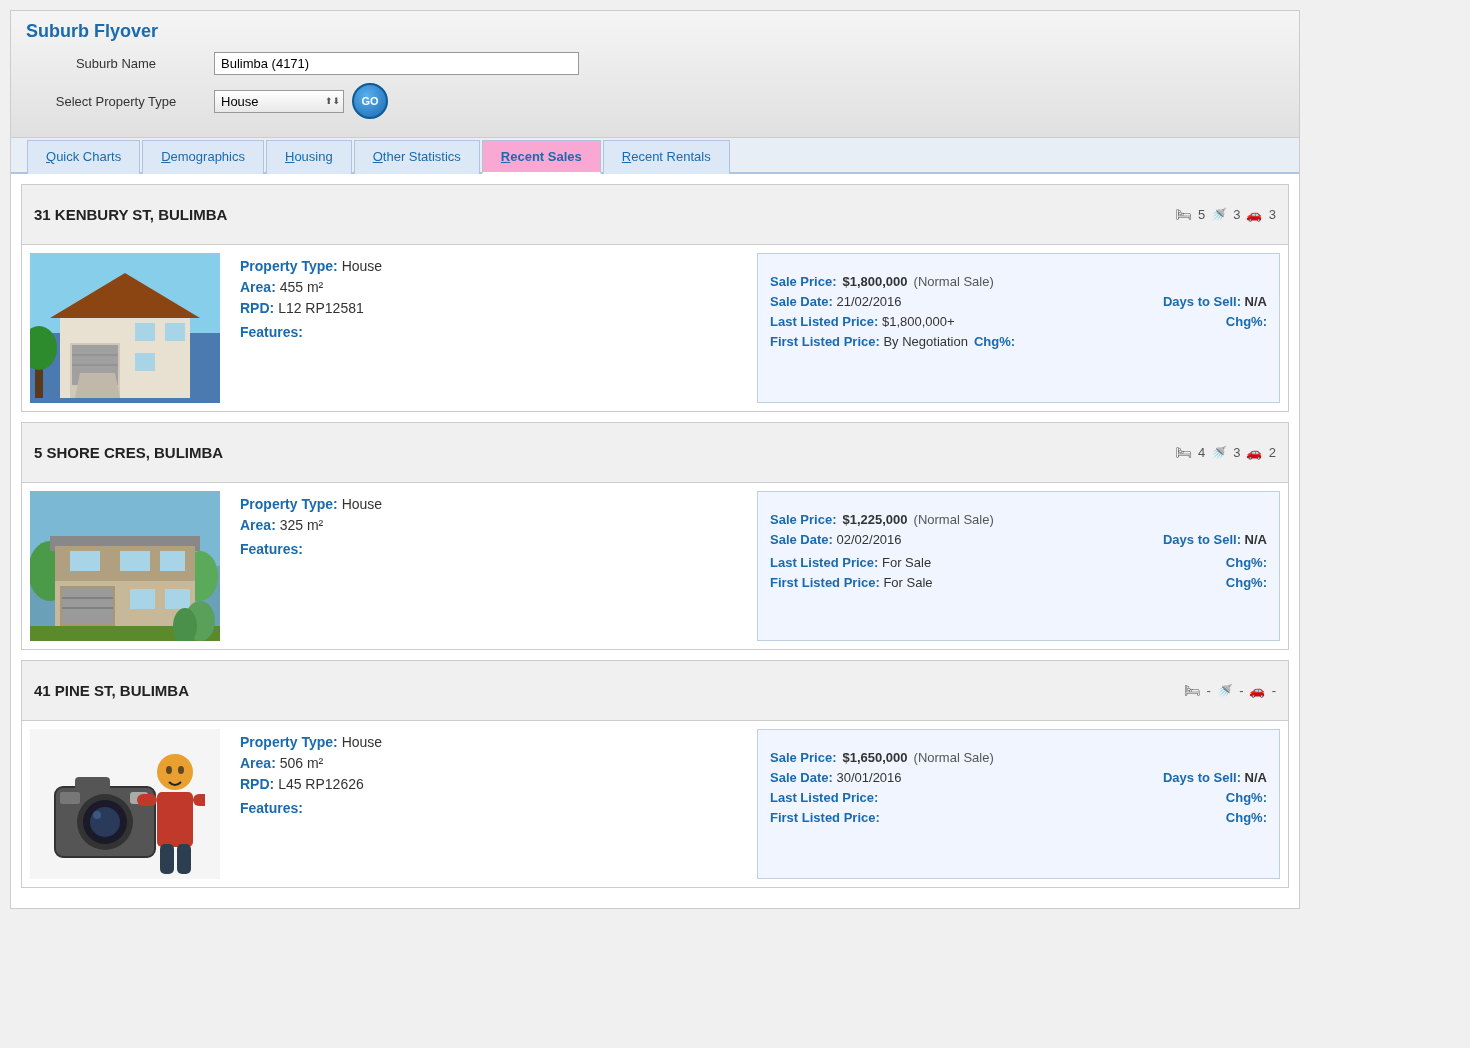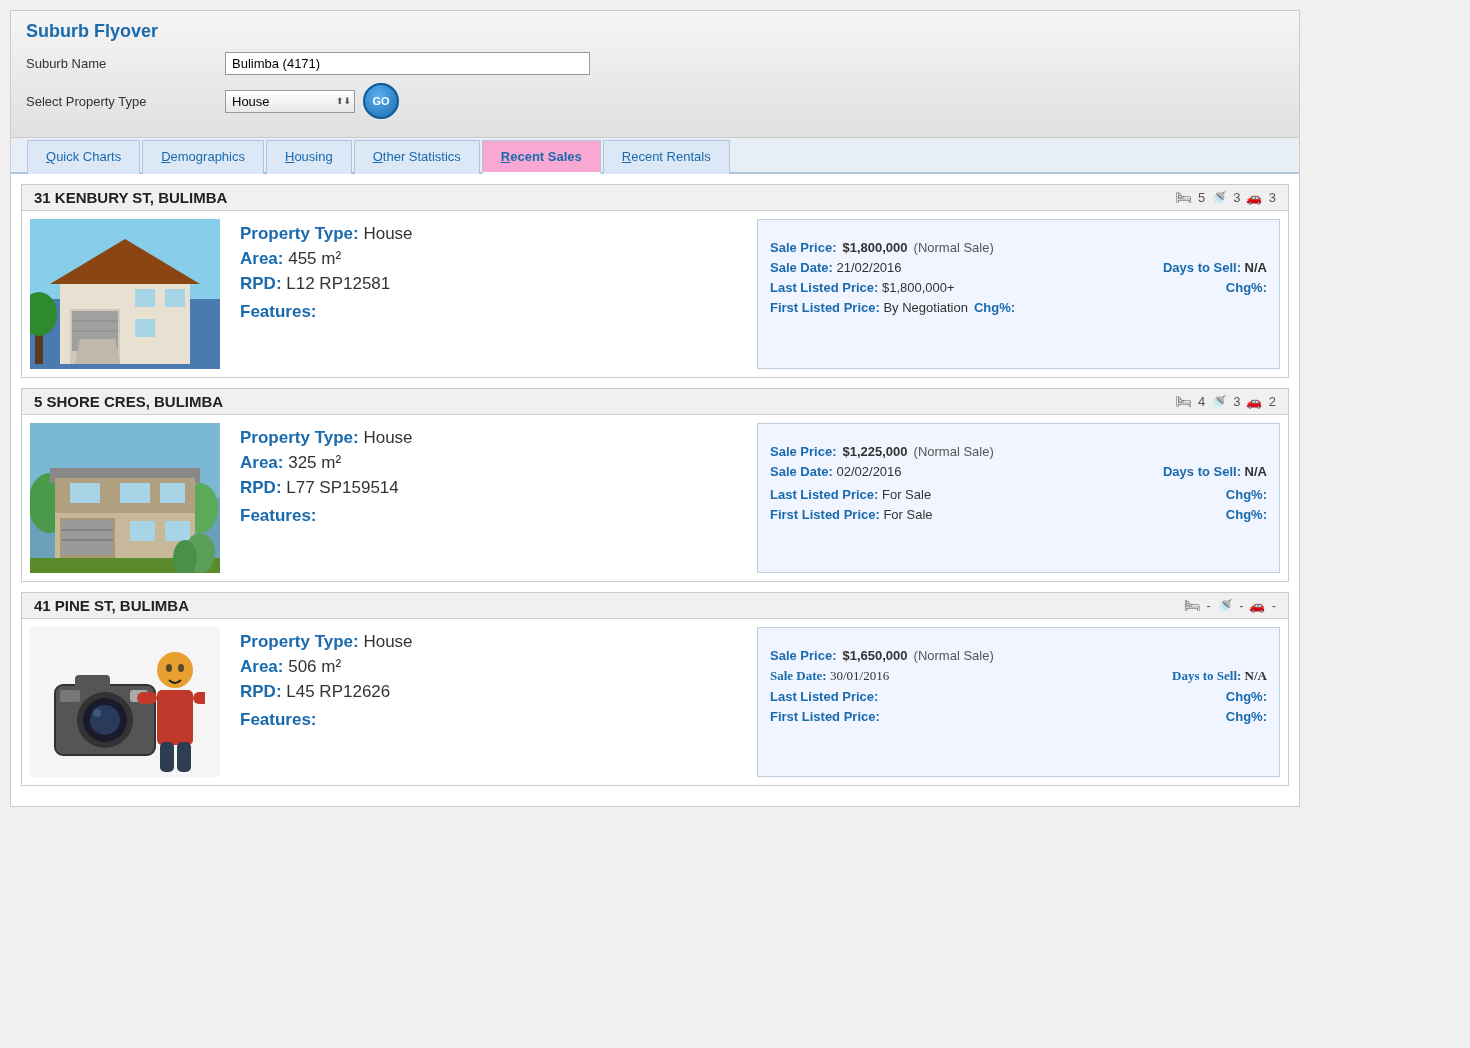--- a/index.html
+++ b/index.html
@@ -4,47 +4,47 @@
   <style>
     * { box-sizing: border-box; margin: 0; padding: 0; }
     body { font-family: Arial, sans-serif; font-size: 13px; background: #f0f0f0; color: #333; }
 
     .main-container { background: #fff; border: 1px solid #ccc; margin: 10px; padding: 0; max-width: 1290px; }
 
     
     .header { background: linear-gradient(to bottom, #f5f5f5, #e0e0e0); border-bottom: 1px solid #ccc; padding: 10px 15px; }
     .header-title { color: #1a6aad; font-size: 18px; font-weight: bold; margin-bottom: 10px; }
     .form-row { display: flex; align-items: center; margin-bottom: 8px; }
-    .form-label { width: 180px; text-align: left; margin-right: 19px; color: #333; font-size: 13px; }
+    .form-label { width: 180px; text-align: center; margin-right: 8px; color: #333; font-size: 13px; }
     .suburb-input { width: 365px; padding: 3px 6px; border: 1px solid #999; font-size: 13px; }
     .property-select { padding: 3px 6px; border: 1px solid #999; font-size: 13px; width: 130px; appearance: none; background: linear-gradient(to bottom, #fff, #e8e8e8); }
     .select-wrapper { position: relative; display: inline-block; }
     .select-wrapper::after { content: '⬆⬇'; font-size: 9px; position: absolute; right: 4px; top: 50%; transform: translateY(-50%); pointer-events: none; color: #555; }
     .go-btn { margin-left: 8px; background: radial-gradient(circle at 40% 35%, #5ab0f0, #1a6aad); color: #fff; border: 2px solid #0d5a99; border-radius: 50%; width: 36px; height: 36px; font-size: 11px; font-weight: bold; cursor: pointer; }
 
     
     .tabs { display: flex; border-bottom: 2px solid #b0c4de; padding: 0 16px; background: #e8eef5; }
     .tab { padding: 8px 18px; border: 1px solid #b0c4de; border-bottom: none; margin-right: 2px; cursor: pointer; font-size: 13px; color: #1a6aad; background: #dce8f5; position: relative; top: 2px; }
     .tab:first-child { margin-left: 0; }
     .tab.active { background: #f9a8d4; font-weight: bold; color: #1a6aad; border-bottom: 2px solid #fff; z-index: 1; }
     .tab span.accent { color: #1a6aad; text-decoration: underline; }
 
     
     .content { padding: 10px; background: #fff; }
 
     
     .property-listing { border: 1px solid #ccc; margin-bottom: 10px; background: #fff; }
-    .listing-header { background: #f0f0f0; padding: 4px 12px; display: flex; align-items: center; justify-content: space-between; border-bottom: 1px solid #ccc; }
+    .listing-header { background: #f0f0f0; padding: 21px 12px; display: flex; align-items: center; justify-content: space-between; border-bottom: 1px solid #ccc; }
     .listing-address { font-size: 15px; font-weight: bold; color: #222; }
     .listing-icons { display: flex; align-items: center; gap: 6px; font-size: 13px; color: #555; }
     .listing-body { display: flex; padding: 8px; gap: 10px; }
     .listing-image { width: 190px; height: 150px; flex-shrink: 0; overflow: hidden; background: #ccc; }
     .listing-image-placeholder { width: 190px; height: 150px; display: flex; align-items: center; justify-content: center; background: #f5f5f5; }
     .listing-details { flex: 1; padding: 5px 10px; }
-    .detail-row { margin-bottom: 5px; font-size: 17px; }
+    .detail-row { margin-bottom: 5px; font-size: 14px; }
     .detail-label { color: #1a6aad; font-weight: bold; }
     .detail-value { color: #333; }
     .features-row { margin-top: 8px; }
     .listing-sales { flex: 1; border: 1px solid #c0d0e0; background: #f0f5ff; padding: 20px 12px; }
     .sale-row { margin-bottom: 5px; font-size: 13px; display: flex; align-items: baseline; gap: 6px; }
     .sale-label { color: #1a6aad; font-weight: bold; }
     .sale-value { color: #333; }
     .sale-value-bold { color: #333; font-weight: bold; }
     .sale-normal { color: #555; }
   </style>
@@ -211,24 +211,20 @@
         </div>
         <div class="listing-details">
           <div class="detail-row">
             <span class="detail-label">Property Type: </span>
             <span class="detail-value">House</span>
           </div>
           <div class="detail-row">
             <span class="detail-label">Area: </span>
             <span class="detail-value">325 m²</span>
           </div>
-          <div class="detail-row">
-            <span class="detail-label">RPD: </span>
-            <span class="detail-value">L77 SP159514</span>
-          </div>
           <div class="detail-row features-row">
             <span class="detail-label">Features:</span>
           </div>
         </div>
         <div class="listing-sales">
           <div class="sale-row">
             <span class="sale-label">Sale Price: </span>
             <span class="sale-value-bold">$1,225,000</span>
             <span class="sale-normal">(Normal Sale)</span>
           </div>
@@ -311,21 +307,21 @@
           <div class="detail-row features-row">
             <span class="detail-label">Features:</span>
           </div>
         </div>
         <div class="listing-sales">
           <div class="sale-row">
             <span class="sale-label">Sale Price: </span>
             <span class="sale-value-bold">$1,650,000</span>
             <span class="sale-normal">(Normal Sale)</span>
           </div>
-          <div class="sale-row" style="display:flex; justify-content:space-between;font-family:Liberation Serif, serif;">
+          <div class="sale-row" style="display:flex; justify-content:space-between;">
             <span><span class="sale-label">Sale Date: </span><span class="sale-value">30/01/2016</span></span>
             <span><span class="sale-label">Days to Sell: </span><span class="sale-value-bold">N/A</span></span>
           </div>
           <div class="sale-row" style="display:flex; justify-content:space-between;">
             <span><span class="sale-label">Last Listed Price: </span><span class="sale-value"></span></span>
             <span><span class="sale-label">Chg%:</span></span>
           </div>
           <div class="sale-row" style="display:flex; justify-content:space-between;">
             <span><span class="sale-label">First Listed Price: </span><span class="sale-value"></span></span>
             <span><span class="sale-label">Chg%:</span></span>

